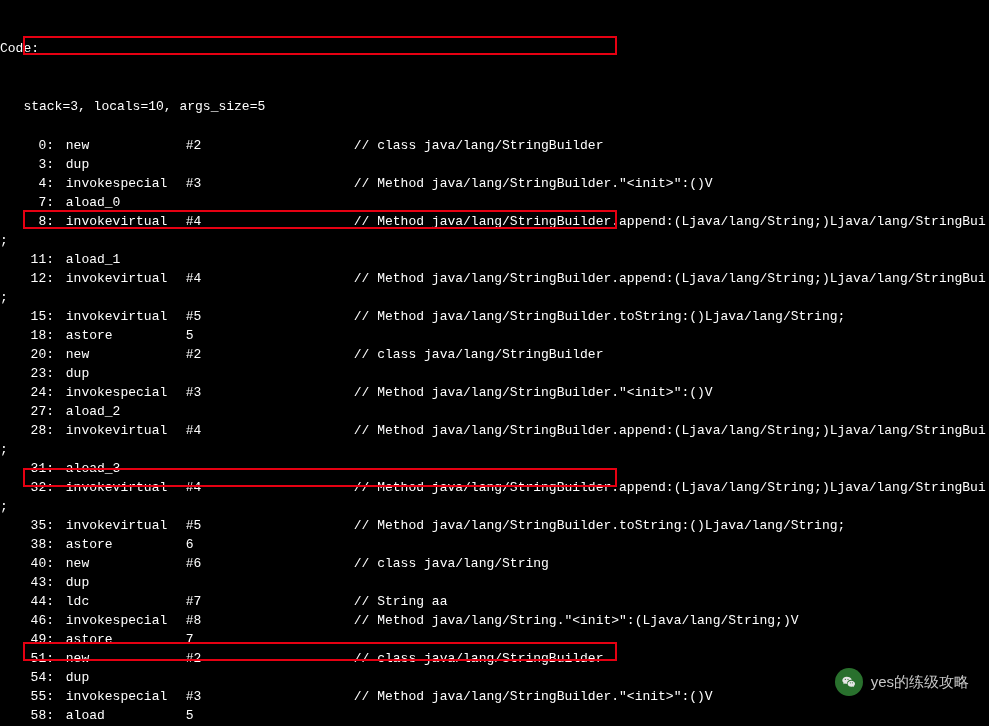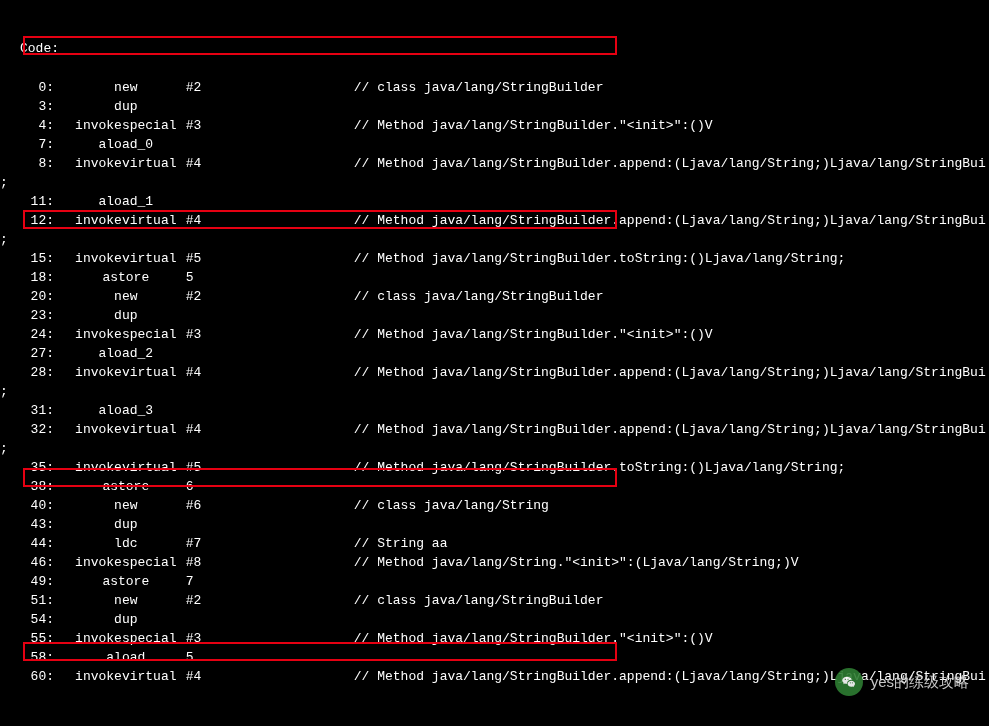--- a/index.html
+++ b/index.html
@@ -30,33 +30,32 @@
   }
   .col-offset {
     width: 54px;
     text-align: right;
     padding-right: 4px;
     flex-shrink: 0;
   }
   .col-op {
     width: 120px;
     flex-shrink: 0;
-    text-align: center;
   }
   .col-arg {
     width: 168px;
     flex-shrink: 0;
   }
   .col-comment {
     flex: 1;
     white-space: nowrap;
     font-family: Liberation Mono, monospace;
   }
   .header-line {
-    padding-left: 20px;
+    padding-left: 0;
   }
   .highlight-box {
     position: absolute;
     border: 2px solid #e60012;
     pointer-events: none;
     z-index: 10;
   }
   .watermark {
     position: absolute;
     right: 20px;
@@ -81,20 +80,21 @@
     font-family: sans-serif;
     font-size: 15px;
     color: #ddd;
   }
 </style>
 </head>
 <body>
 
 <div class="code-container" id="code-container">
   <div class="line header-line">Code:</div>
+  <div class="line header-line">   stack=3, locals=10, args_size=5</div>
 <div class="line"><span class="col-left"></span><span class="col-offset">0:</span><span> </span><span class="col-op">new</span><span class="col-arg">#2</span><span class="col-comment">// class java/lang/StringBuilder</span></div><div class="line"><span class="col-left"></span><span class="col-offset">3:</span><span> </span><span class="col-op">dup</span><span class="col-arg"></span><span class="col-comment"></span></div><div class="line"><span class="col-left"></span><span class="col-offset">4:</span><span> </span><span class="col-op">invokespecial</span><span class="col-arg">#3</span><span class="col-comment">// Method java/lang/StringBuilder."&lt;init&gt;":()V</span></div><div class="line"><span class="col-left"></span><span class="col-offset">7:</span><span> </span><span class="col-op">aload_0</span><span class="col-arg"></span><span class="col-comment"></span></div><div class="line"><span class="col-left"></span><span class="col-offset">8:</span><span> </span><span class="col-op">invokevirtual</span><span class="col-arg">#4</span><span class="col-comment">// Method java/lang/StringBuilder.append:(Ljava/lang/String;)Ljava/lang/StringBui</span></div><div class="line"><span class="col-left">;</span></div><div class="line"><span class="col-left"></span><span class="col-offset">11:</span><span> </span><span class="col-op">aload_1</span><span class="col-arg"></span><span class="col-comment"></span></div><div class="line"><span class="col-left"></span><span class="col-offset">12:</span><span> </span><span class="col-op">invokevirtual</span><span class="col-arg">#4</span><span class="col-comment">// Method java/lang/StringBuilder.append:(Ljava/lang/String;)Ljava/lang/StringBui</span></div><div class="line"><span class="col-left">;</span></div><div class="line"><span class="col-left"></span><span class="col-offset">15:</span><span> </span><span class="col-op">invokevirtual</span><span class="col-arg">#5</span><span class="col-comment">// Method java/lang/StringBuilder.toString:()Ljava/lang/String;</span></div><div class="line"><span class="col-left"></span><span class="col-offset">18:</span><span> </span><span class="col-op">astore</span><span class="col-arg">5</span><span class="col-comment"></span></div><div class="line"><span class="col-left"></span><span class="col-offset">20:</span><span> </span><span class="col-op">new</span><span class="col-arg">#2</span><span class="col-comment">// class java/lang/StringBuilder</span></div><div class="line"><span class="col-left"></span><span class="col-offset">23:</span><span> </span><span class="col-op">dup</span><span class="col-arg"></span><span class="col-comment"></span></div><div class="line"><span class="col-left"></span><span class="col-offset">24:</span><span> </span><span class="col-op">invokespecial</span><span class="col-arg">#3</span><span class="col-comment">// Method java/lang/StringBuilder."&lt;init&gt;":()V</span></div><div class="line"><span class="col-left"></span><span class="col-offset">27:</span><span> </span><span class="col-op">aload_2</span><span class="col-arg"></span><span class="col-comment"></span></div><div class="line"><span class="col-left"></span><span class="col-offset">28:</span><span> </span><span class="col-op">invokevirtual</span><span class="col-arg">#4</span><span class="col-comment">// Method java/lang/StringBuilder.append:(Ljava/lang/String;)Ljava/lang/StringBui</span></div><div class="line"><span class="col-left">;</span></div><div class="line"><span class="col-left"></span><span class="col-offset">31:</span><span> </span><span class="col-op">aload_3</span><span class="col-arg"></span><span class="col-comment"></span></div><div class="line"><span class="col-left"></span><span class="col-offset">32:</span><span> </span><span class="col-op">invokevirtual</span><span class="col-arg">#4</span><span class="col-comment">// Method java/lang/StringBuilder.append:(Ljava/lang/String;)Ljava/lang/StringBui</span></div><div class="line"><span class="col-left">;</span></div><div class="line"><span class="col-left"></span><span class="col-offset">35:</span><span> </span><span class="col-op">invokevirtual</span><span class="col-arg">#5</span><span class="col-comment">// Method java/lang/StringBuilder.toString:()Ljava/lang/String;</span></div><div class="line"><span class="col-left"></span><span class="col-offset">38:</span><span> </span><span class="col-op">astore</span><span class="col-arg">6</span><span class="col-comment"></span></div><div class="line"><span class="col-left"></span><span class="col-offset">40:</span><span> </span><span class="col-op">new</span><span class="col-arg">#6</span><span class="col-comment">// class java/lang/String</span></div><div class="line"><span class="col-left"></span><span class="col-offset">43:</span><span> </span><span class="col-op">dup</span><span class="col-arg"></span><span class="col-comment"></span></div><div class="line"><span class="col-left"></span><span class="col-offset">44:</span><span> </span><span class="col-op">ldc</span><span class="col-arg">#7</span><span class="col-comment">// String aa</span></div><div class="line"><span class="col-left"></span><span class="col-offset">46:</span><span> </span><span class="col-op">invokespecial</span><span class="col-arg">#8</span><span class="col-comment">// Method java/lang/String."&lt;init&gt;":(Ljava/lang/String;)V</span></div><div class="line"><span class="col-left"></span><span class="col-offset">49:</span><span> </span><span class="col-op">astore</span><span class="col-arg">7</span><span class="col-comment"></span></div><div class="line"><span class="col-left"></span><span class="col-offset">51:</span><span> </span><span class="col-op">new</span><span class="col-arg">#2</span><span class="col-comment">// class java/lang/StringBuilder</span></div><div class="line"><span class="col-left"></span><span class="col-offset">54:</span><span> </span><span class="col-op">dup</span><span class="col-arg"></span><span class="col-comment"></span></div><div class="line"><span class="col-left"></span><span class="col-offset">55:</span><span> </span><span class="col-op">invokespecial</span><span class="col-arg">#3</span><span class="col-comment">// Method java/lang/StringBuilder."&lt;init&gt;":()V</span></div><div class="line"><span class="col-left"></span><span class="col-offset">58:</span><span> </span><span class="col-op">aload</span><span class="col-arg">5</span><span class="col-comment"></span></div><div class="line"><span class="col-left"></span><span class="col-offset">60:</span><span> </span><span class="col-op">invokevirtual</span><span class="col-arg">#4</span><span class="col-comment">// Method java/lang/StringBuilder.append:(Ljava/lang/String;)Ljava/lang/StringBui</span></div></div>
 
 <div class="watermark">
   <span class="watermark-icon">
     <svg viewBox="0 0 24 24">
         <path d="M8.5 4C5 4 2 6.5 2 9.5c0 1.6.8 3 2 4l-.5 2 2.2-1.2c.9.3 1.8.5 2.8.5.3 0 .6 0 .9-.1-.1-.4-.2-.8-.2-1.2 0-2.8 2.7-5 6-5 .3 0 .6 0 .9.1C15.4 5.8 12.2 4 8.5 4zm-2 3c.5 0 1 .4 1 1s-.5 1-1 1-1-.4-1-1 .5-1 1-1zm4 0c.5 0 1 .4 1 1s-.5 1-1 1-1-.4-1-1 .5-1 1-1zm5 3c-3 0-5.5 2-5.5 4.5S12.5 19 15.5 19c.8 0 1.5-.1 2.2-.4l1.8 1-.4-1.6c1-.8 1.9-2 1.9-3.5 0-2.5-2.5-4.5-5.5-4.5zm-1.5 2.5c.4 0 .8.3.8.8s-.4.8-.8.8-.8-.3-.8-.8.4-.8.8-.8zm3 0c.4 0 .8.3.8.8s-.4.8-.8.8-.8-.3-.8-.8.4-.8.8-.8z"></path>
       </svg>
   </span>
   <span class="watermark-text">yes的练级攻略</span>
 </div>

